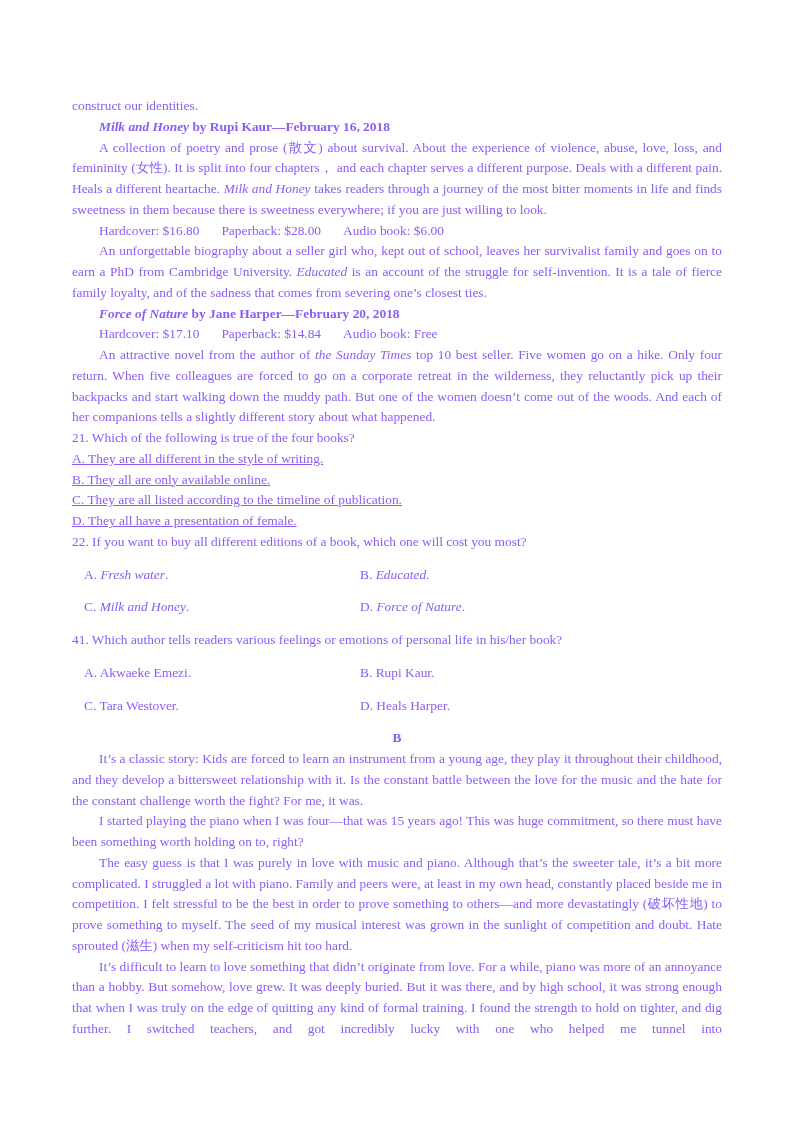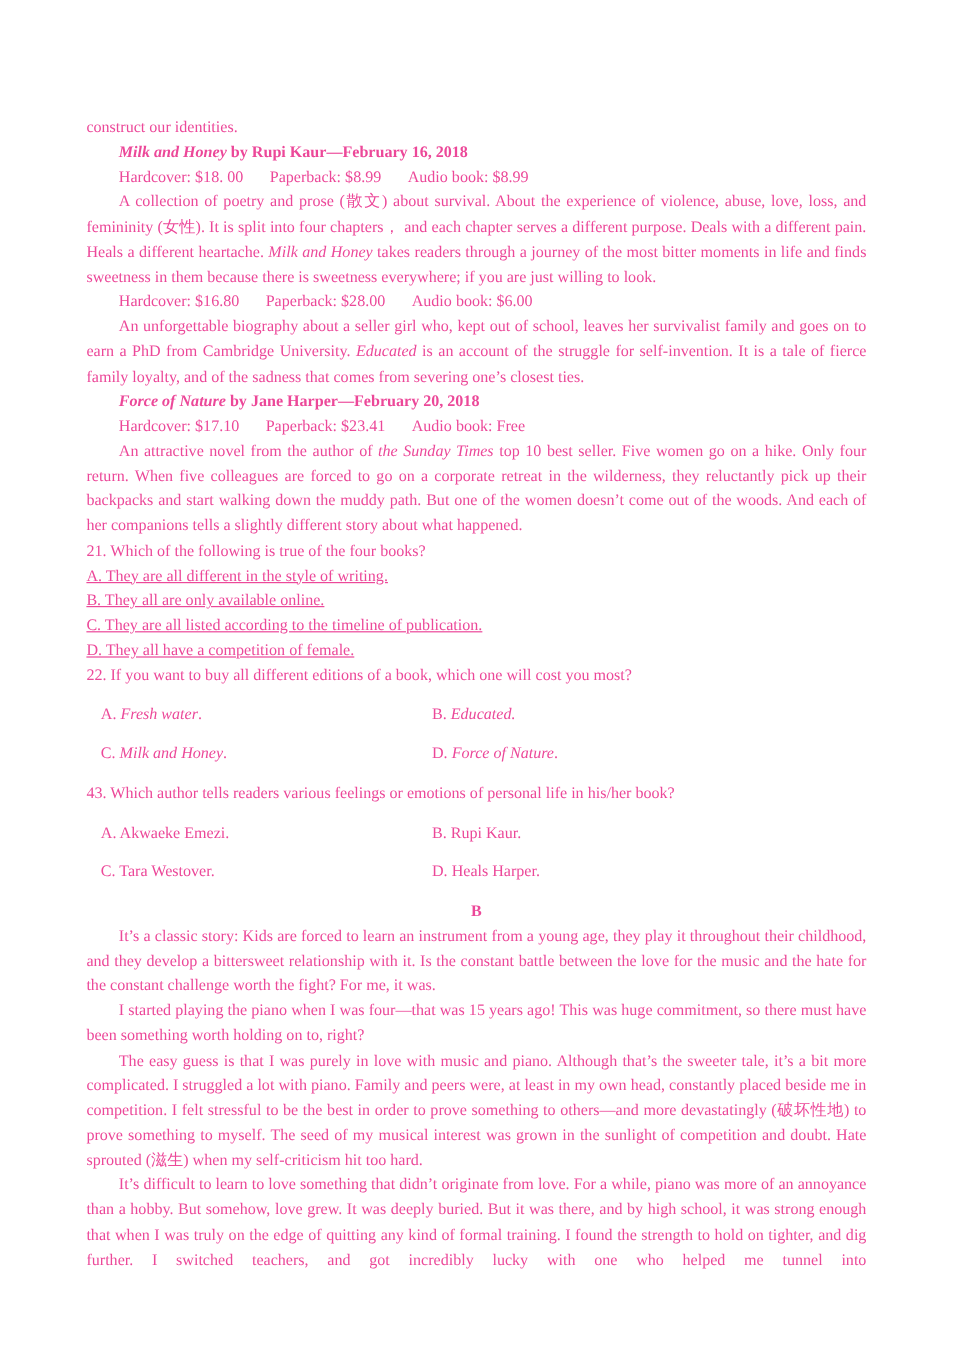--- a/index.html
+++ b/index.html
@@ -5,21 +5,21 @@
   html, body { margin: 0; padding: 0; background: #ffffff; }
   body { width: 794px; height: 1123px; position: relative; overflow: hidden; }
   .page {
     position: absolute;
     left: 72px;
     top: 96px;
     width: 650px;
     font-family: "Liberation Serif", "DejaVu Serif", serif;
     font-size: 13.4px;
     line-height: 20.75px;
-    color: #ec4899;
+    color: #8b5cf6;
   }
   .p { margin: 0; text-align: justify; }
   .ind { text-indent: 27px; }
   .last { text-align: left; }
   .title { margin: 0; padding-left: 27px; font-weight: bold; }
   .prices { margin: 0; padding-left: 27px; }
   .prices span { display: inline-block; }
   .prices .gap { width: 22px; }
   .q { margin: 0; }
   .opt { margin: 0; text-decoration: underline; }
@@ -30,57 +30,56 @@
 </style>
 </head>
 <body>
 
 <div class="page">
 
   <p class="p last">construct our identities.</p>
 
   <div>
     <p class="title"><i>Milk and Honey</i><span> by Rupi Kaur—February 16, 2018</span></p>
-    <p class="prices"><span>Hardcover: $18. 00</span><span class="gap"></span><span>Paperback: $8.99</span><span class="gap"></span><span>Audio book: $8.99</span></p>
     <p class="p ind"><span>A collection of poetry and prose (散文) about survival. About the experience of violence, abuse, love, loss, and femininity (女性). It is split into four chapters， and each chapter serves a different purpose. Deals with a different pain. Heals a different heartache. </span><i>Milk and Honey</i><span> takes readers through a journey of the most bitter moments in life and finds sweetness in them because there is sweetness everywhere; if you are just willing to look.</span></p>
   </div>
 
   <div>
     <p class="prices"><span>Hardcover: $16.80</span><span class="gap"></span><span>Paperback: $28.00</span><span class="gap"></span><span>Audio book: $6.00</span></p>
     <p class="p ind"><span>An unforgettable biography about a seller girl who, kept out of school, leaves her survivalist family and goes on to earn a PhD from Cambridge University. </span><i>Educated</i><span> is an account of the struggle for self-invention. It is a tale of fierce family loyalty, and of the sadness that comes from severing one’s closest ties.</span></p>
   </div>
 
   <div>
     <p class="title"><i>Force of Nature</i><span> by Jane Harper—February 20, 2018</span></p>
-    <p class="prices"><span>Hardcover: $17.10</span><span class="gap"></span><span>Paperback: $23.41</span><span class="gap"></span><span>Audio book: Free</span></p>
+    <p class="prices"><span>Hardcover: $17.10</span><span class="gap"></span><span>Paperback: $14.84</span><span class="gap"></span><span>Audio book: Free</span></p>
     <p class="p ind"><span>An attractive novel from the author of </span><i>the Sunday Times</i><span> top 10 best seller. Five women go on a hike. Only four return. When five colleagues are forced to go on a corporate retreat in the wilderness, they reluctantly pick up their backpacks and start walking down the muddy path. But one of the women doesn’t come out of the woods. And each of her companions tells a slightly different story about what happened.</span></p>
   </div>
 
   <div>
     <p class="q">21. Which of the following is true of the four books?</p>
     <p class="opt">A. They are all different in the style of writing.</p>
     <p class="opt">B. They all are only available online.</p>
     <p class="opt">C. They are all listed according to the timeline of publication.</p>
-    <p class="opt">D. They all have a competition of female.</p>
+    <p class="opt">D. They all have a presentation of female.</p>
   </div>
 
   <div>
     <p class="q">22. If you want to buy all different editions of a book, which one will cost you most?</p>
     <div class="row2">
       <span class="c1"><span>A. </span><i>Fresh water</i><span>.</span></span>
       <span><span>B. </span><i>Educated.</i><span></span></span>
     </div>
     <div class="row2">
       <span class="c1"><span>C. </span><i>Milk and Honey</i><span>.</span></span>
       <span><span>D. </span><i>Force of Nature</i><span>.</span></span>
     </div>
   </div>
 
   <div>
-    <p class="q">43. Which author tells readers various feelings or emotions of personal life in his/her book?</p>
+    <p class="q">41. Which author tells readers various feelings or emotions of personal life in his/her book?</p>
     <div class="row2">
       <span class="c1">A. Akwaeke Emezi.</span>
       <span>B. Rupi Kaur.</span>
     </div>
     <div class="row2">
       <span class="c1">C. Tara Westover.</span>
       <span>D. Heals Harper.</span>
     </div>
   </div>
 

